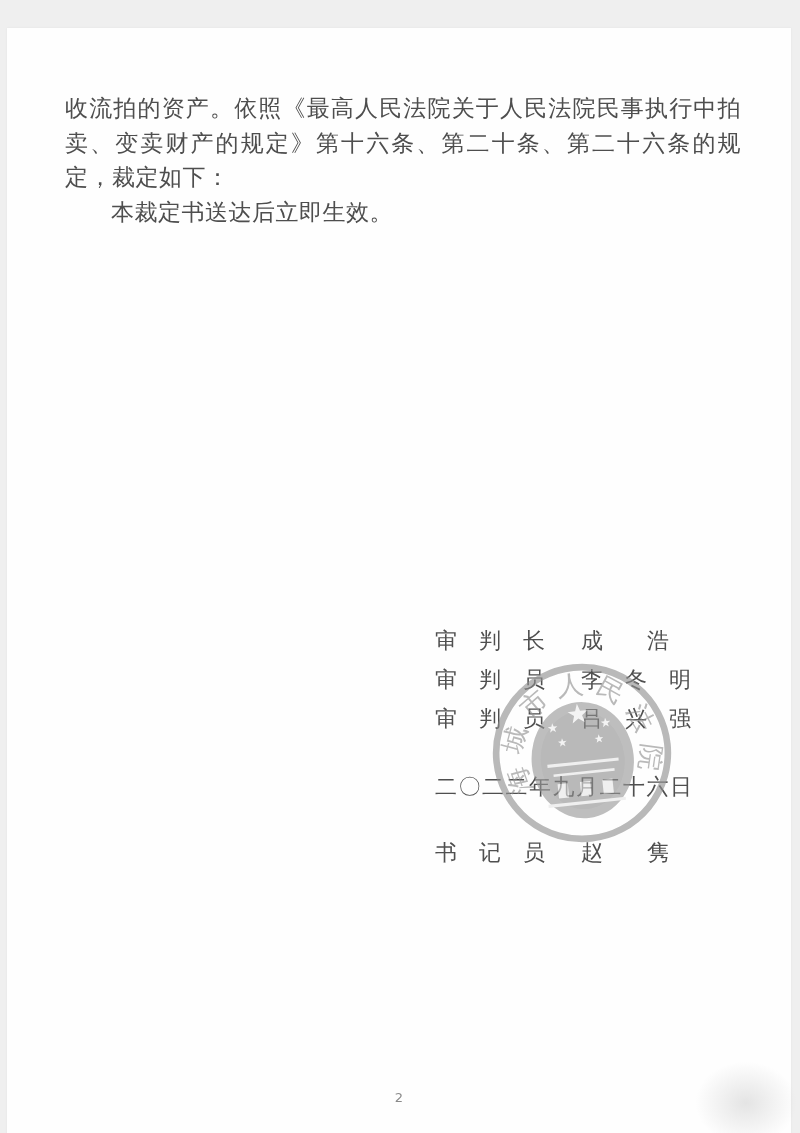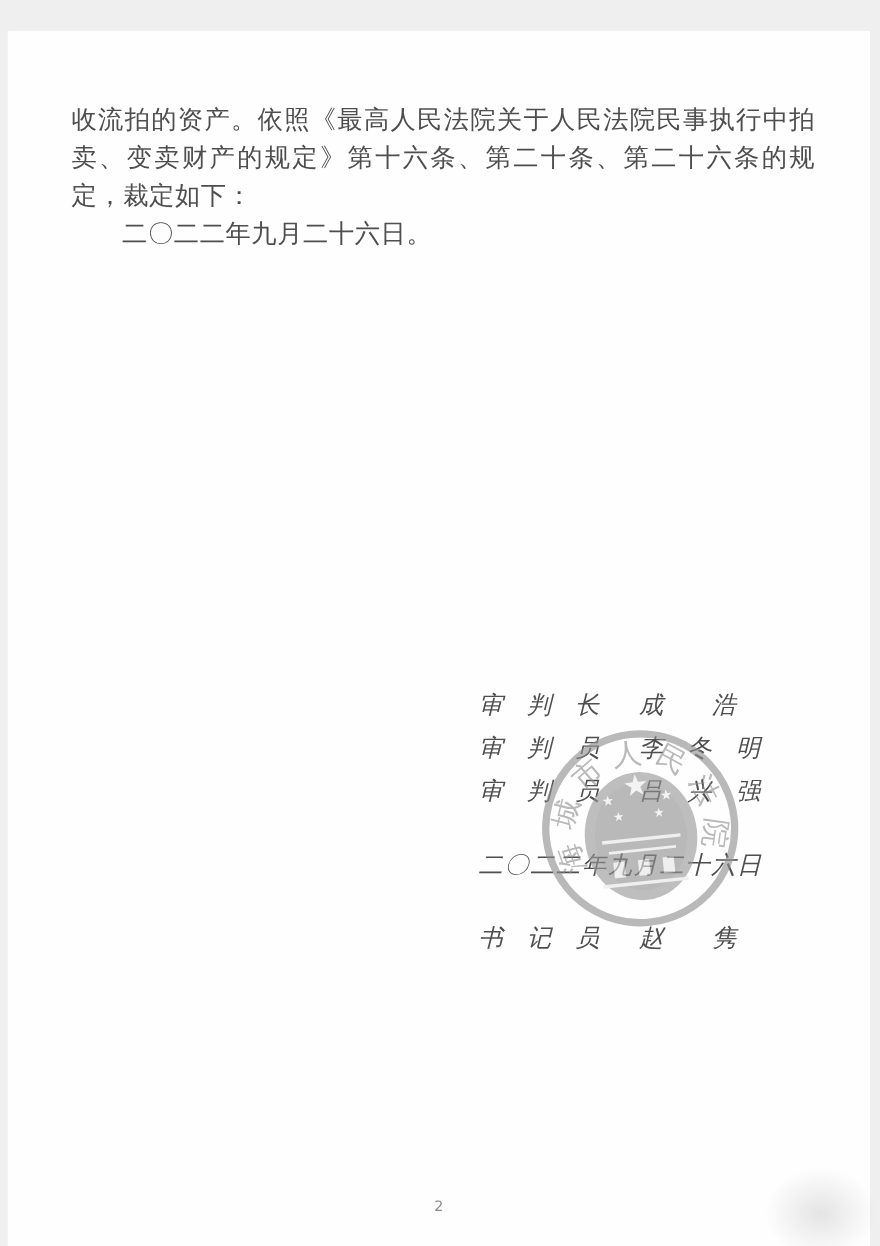--- a/index.html
+++ b/index.html
@@ -37,21 +37,20 @@
     letter-spacing: 0.5px;
   }
   .content p.indent { text-indent: 2em; }
   .sig-block { position: absolute; left: 428px; top: 0; width: 300px; }
   .sig-line {
     position: absolute;
     left: 0;
     font-size: 22px;
     color: #4f4f4f;
     white-space: nowrap;
-    font-style: italic;
   }
   .sig-line .name { margin-left: 36px; }
   .sig-1 { top: 598px; }
   .sig-2 { top: 637px; }
   .sig-3 { top: 676px; }
   .doc-date { top: 744px; letter-spacing: 1.5px; }
   .clerk { top: 810px; }
   .seal {
     position: absolute;
     left: 483px; top: 633px;
@@ -70,21 +69,21 @@
     font-family: "DejaVu Sans", sans-serif;
   }
 </style>
 </head>
 <body>
 
 <div class="sheet">
 
   <div class="content">
     <p>收流拍的资产。依照《最高人民法院关于人民法院民事执行中拍卖、变卖财产的规定》第十六条、第二十条、第二十六条的规定，裁定如下：</p>
-    <p class="indent">二〇二二年九月二十六日。</p>
+    <p class="indent">本裁定书送达后立即生效。</p>
   </div>
 
   <div class="sig-block">
     <div class="sig-line sig-1">
       <span>审　判　长</span><span class="name">成　　浩</span>
     </div>
     <div class="sig-line sig-2">
       <span>审　判　员</span><span class="name">李　冬　明</span>
     </div>
     <div class="sig-line sig-3">

